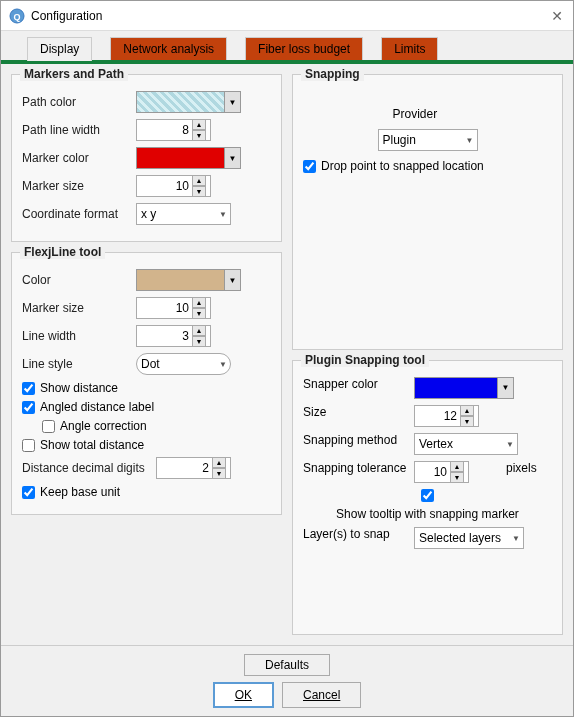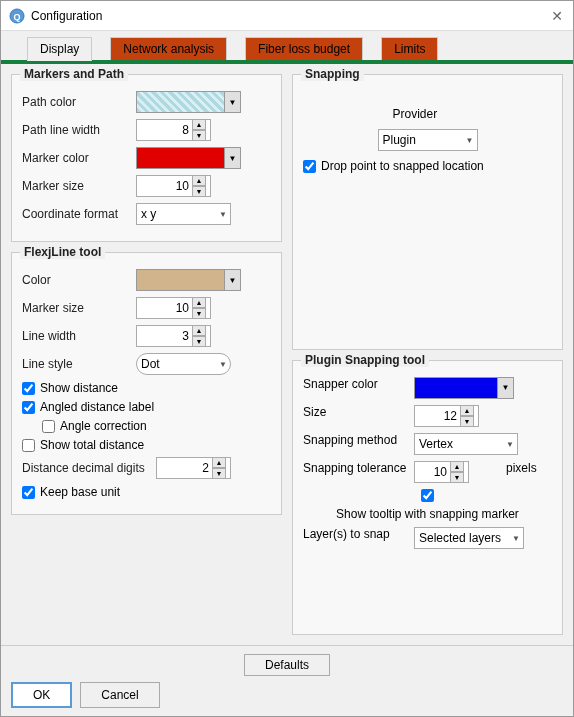--- a/index.html
+++ b/index.html
@@ -221,22 +221,23 @@
     }
     .defaults-btn {
       padding: 3px 20px;
       border: 1px solid #aaa;
       background: #f0f0f0;
       cursor: pointer;
       font-size: 12px;
     }
     .dialog-buttons {
       display: flex;
-      justify-content: flex-start;
+      justify-content: center;
       gap: 8px;
+      text-decoration: underline;
     }
     .dialog-btn {
       padding: 4px 20px;
       border: 1px solid #aaa;
       cursor: pointer;
       font-size: 12px;
     }
     .ok-btn {
       background: #fff;
       border: 2px solid #5b9bd5;

